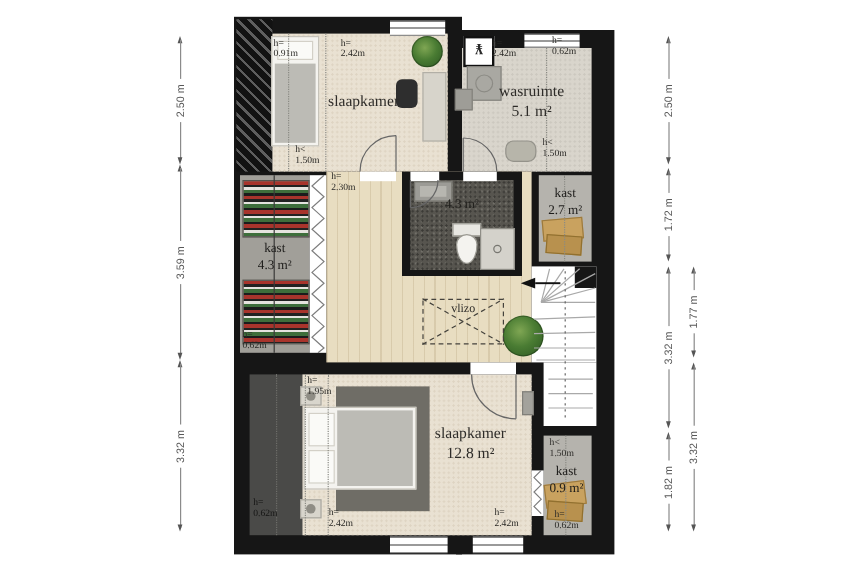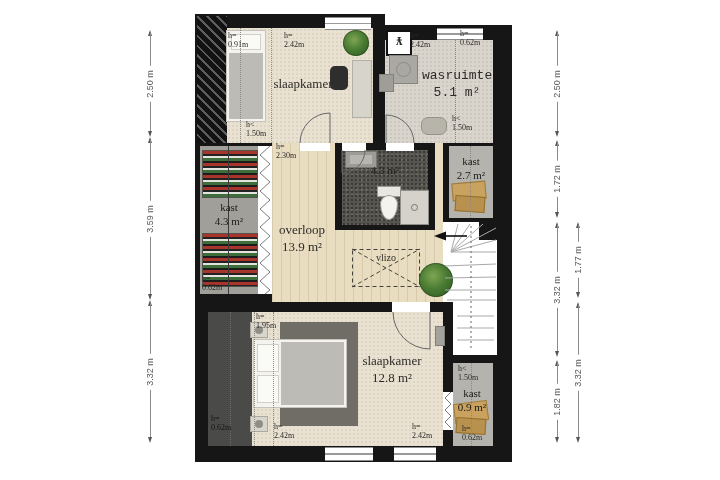--- a/index.html
+++ b/index.html
@@ -171,31 +171,27 @@
     </g>
     <g stroke="none" fill="#111">
       <polygon points="434,236 446,231.5 446,240.5"></polygon>
       <rect x="446" y="235.2" width="21" height="1.6"></rect>
     </g>
   </svg>
 
   <div class="abs rl" style="left:258px;top:76px;width:90px;">
     <span class="nm">slaapkamer</span>
   </div>
-  <div class="abs rl" style="left:422px;top:68px;width:70px;font-family:Liberation Mono, monospace;">
+  <div class="abs rl" style="left:408px;top:68px;width:70px;">
     <span class="nm">wasruimte</span>
       <span class="ar">5.1 m²</span>
   </div>
   <div class="abs rl small" style="left:203px;top:200px;width:52px;color:#1d1c1a;">
     <span class="nm">kast</span>
       <span class="ar">4.3 m²</span>
-  </div>
-  <div class="abs rl" style="left:270px;top:222px;width:64px;">
-    <span class="nm">overloop</span>
-      <span class="ar">13.9 m²</span>
   </div>
   <div class="abs rl small" style="left:360px;top:163px;width:50px;color:#23221f;">
     <span class="ar">4.3 m²</span>
   </div>
   <div class="abs rl small" style="left:449px;top:154px;width:44px;color:#1d1c1a;">
     <span class="nm">kast</span>
       <span class="ar">2.7 m²</span>
   </div>
   <div class="abs rl" style="left:352px;top:353px;width:80px;">
     <span class="nm">slaapkamer</span>

